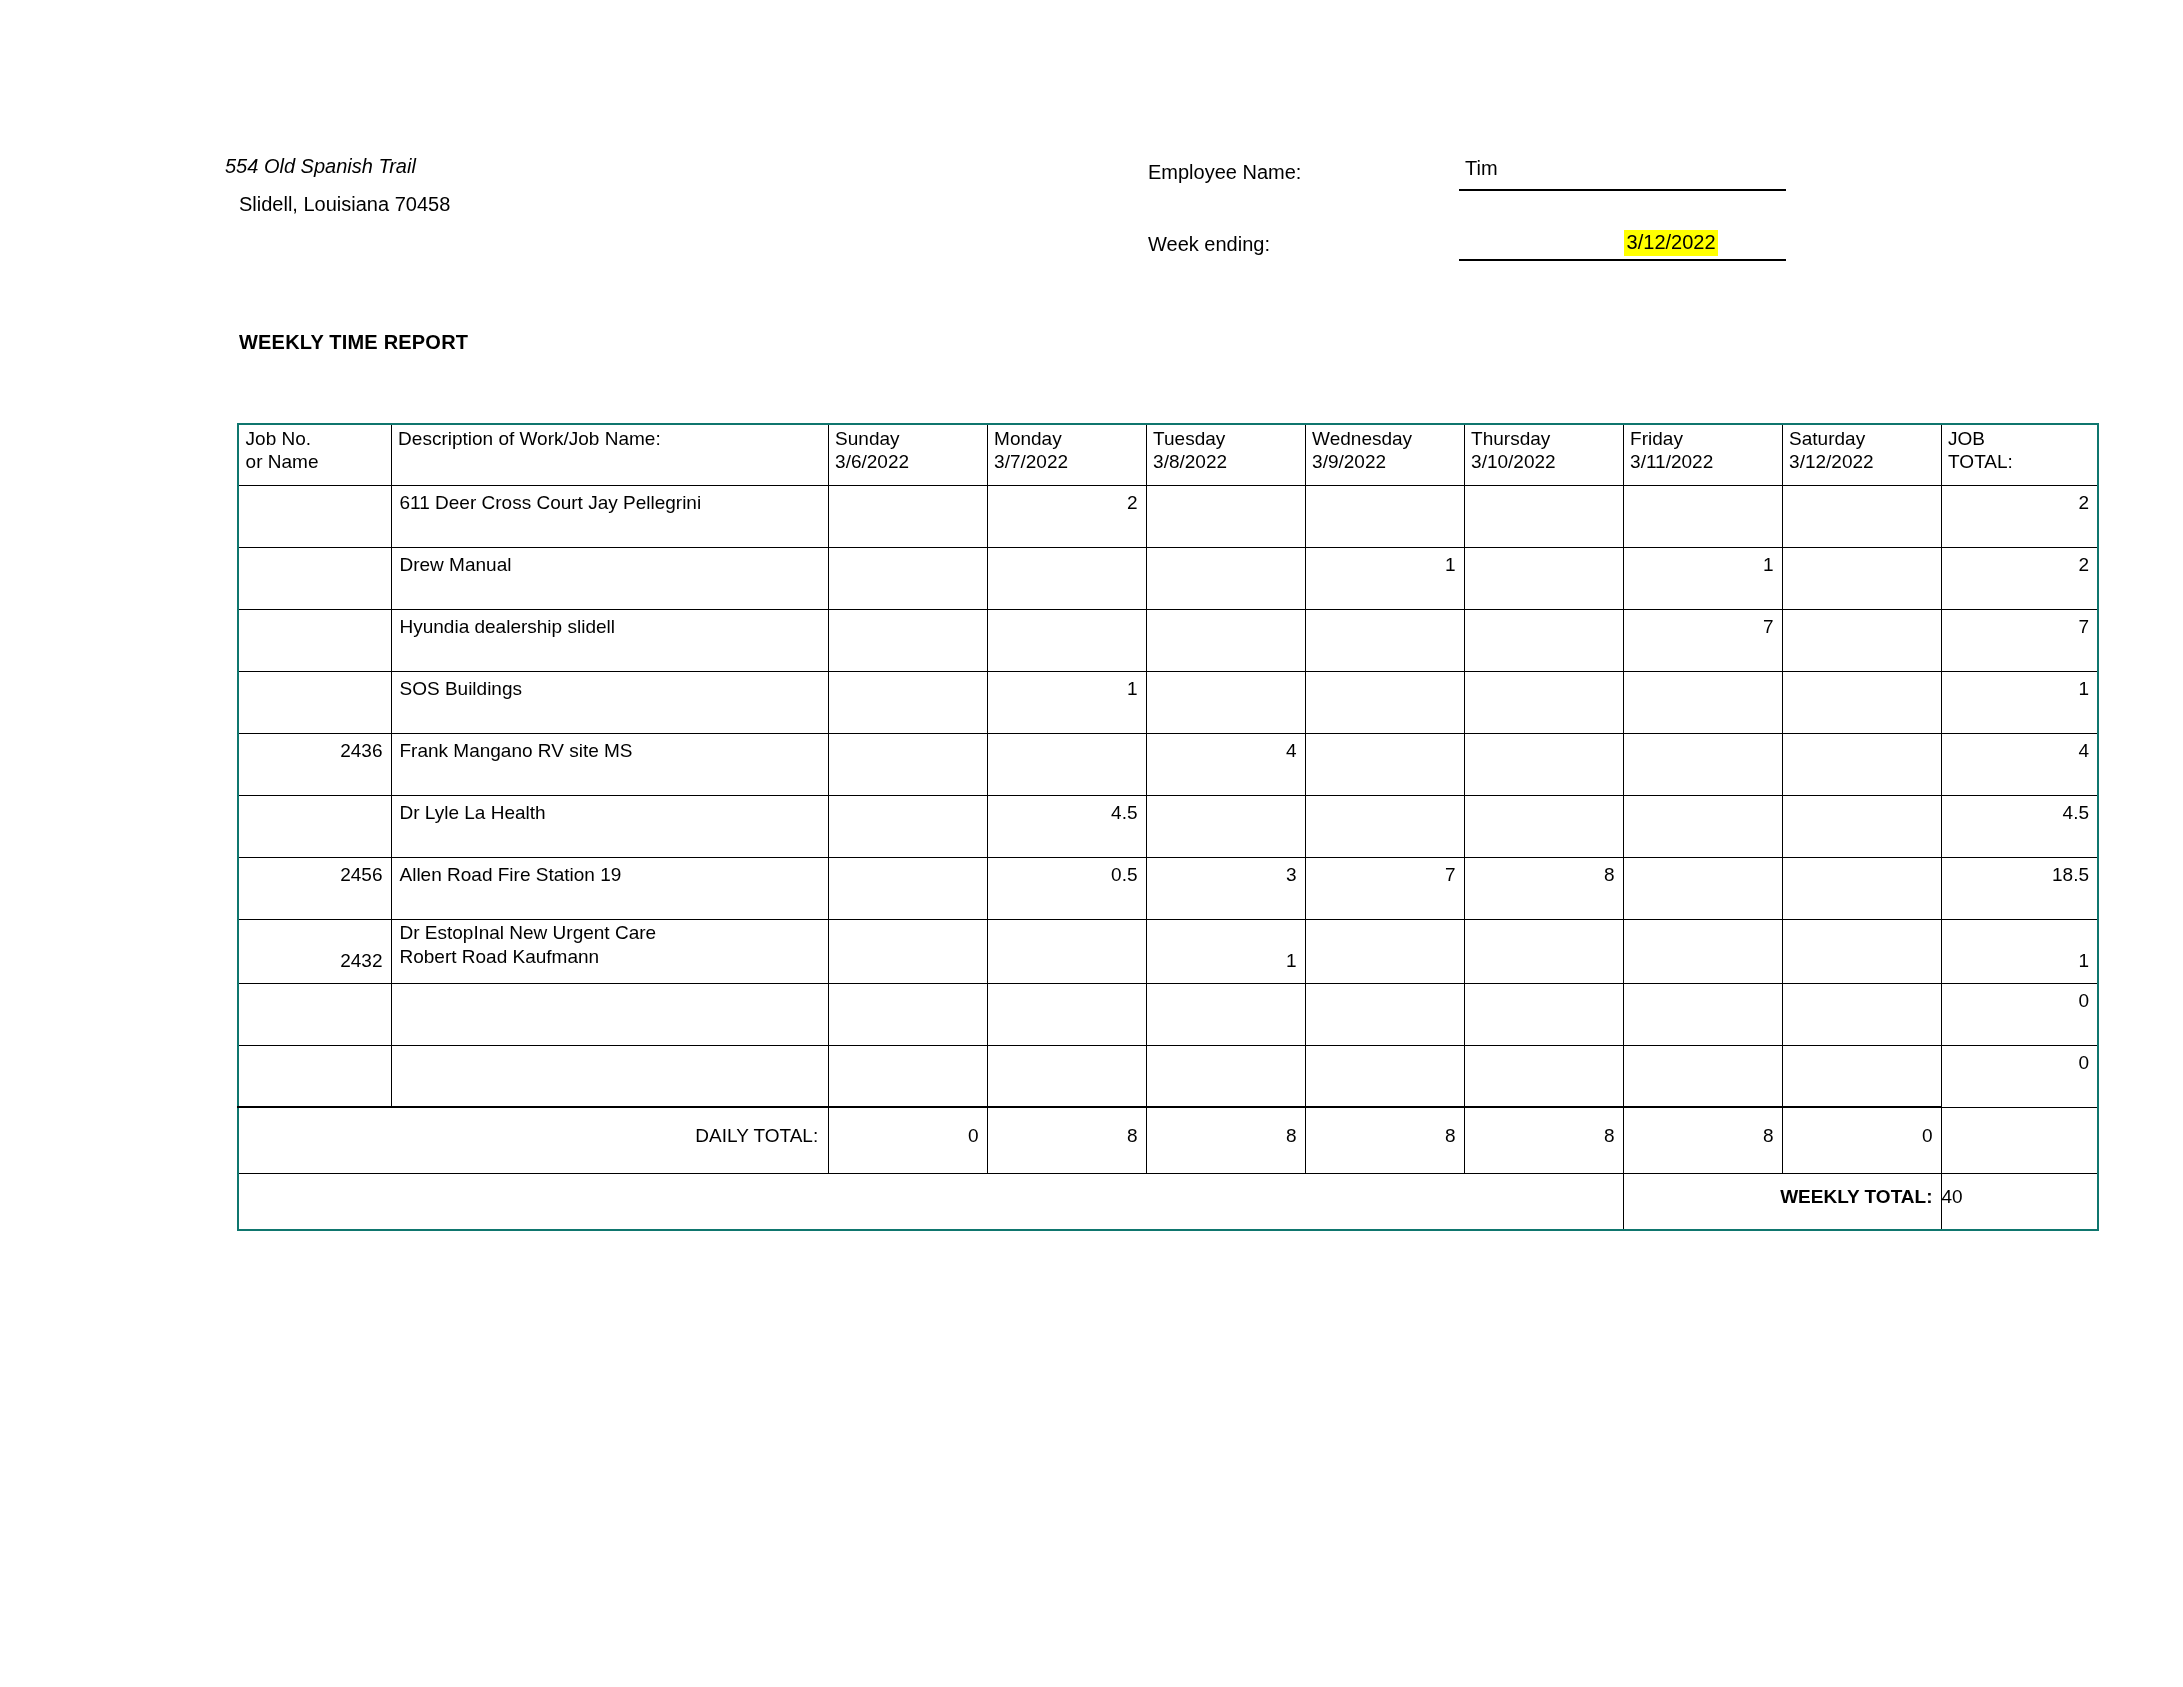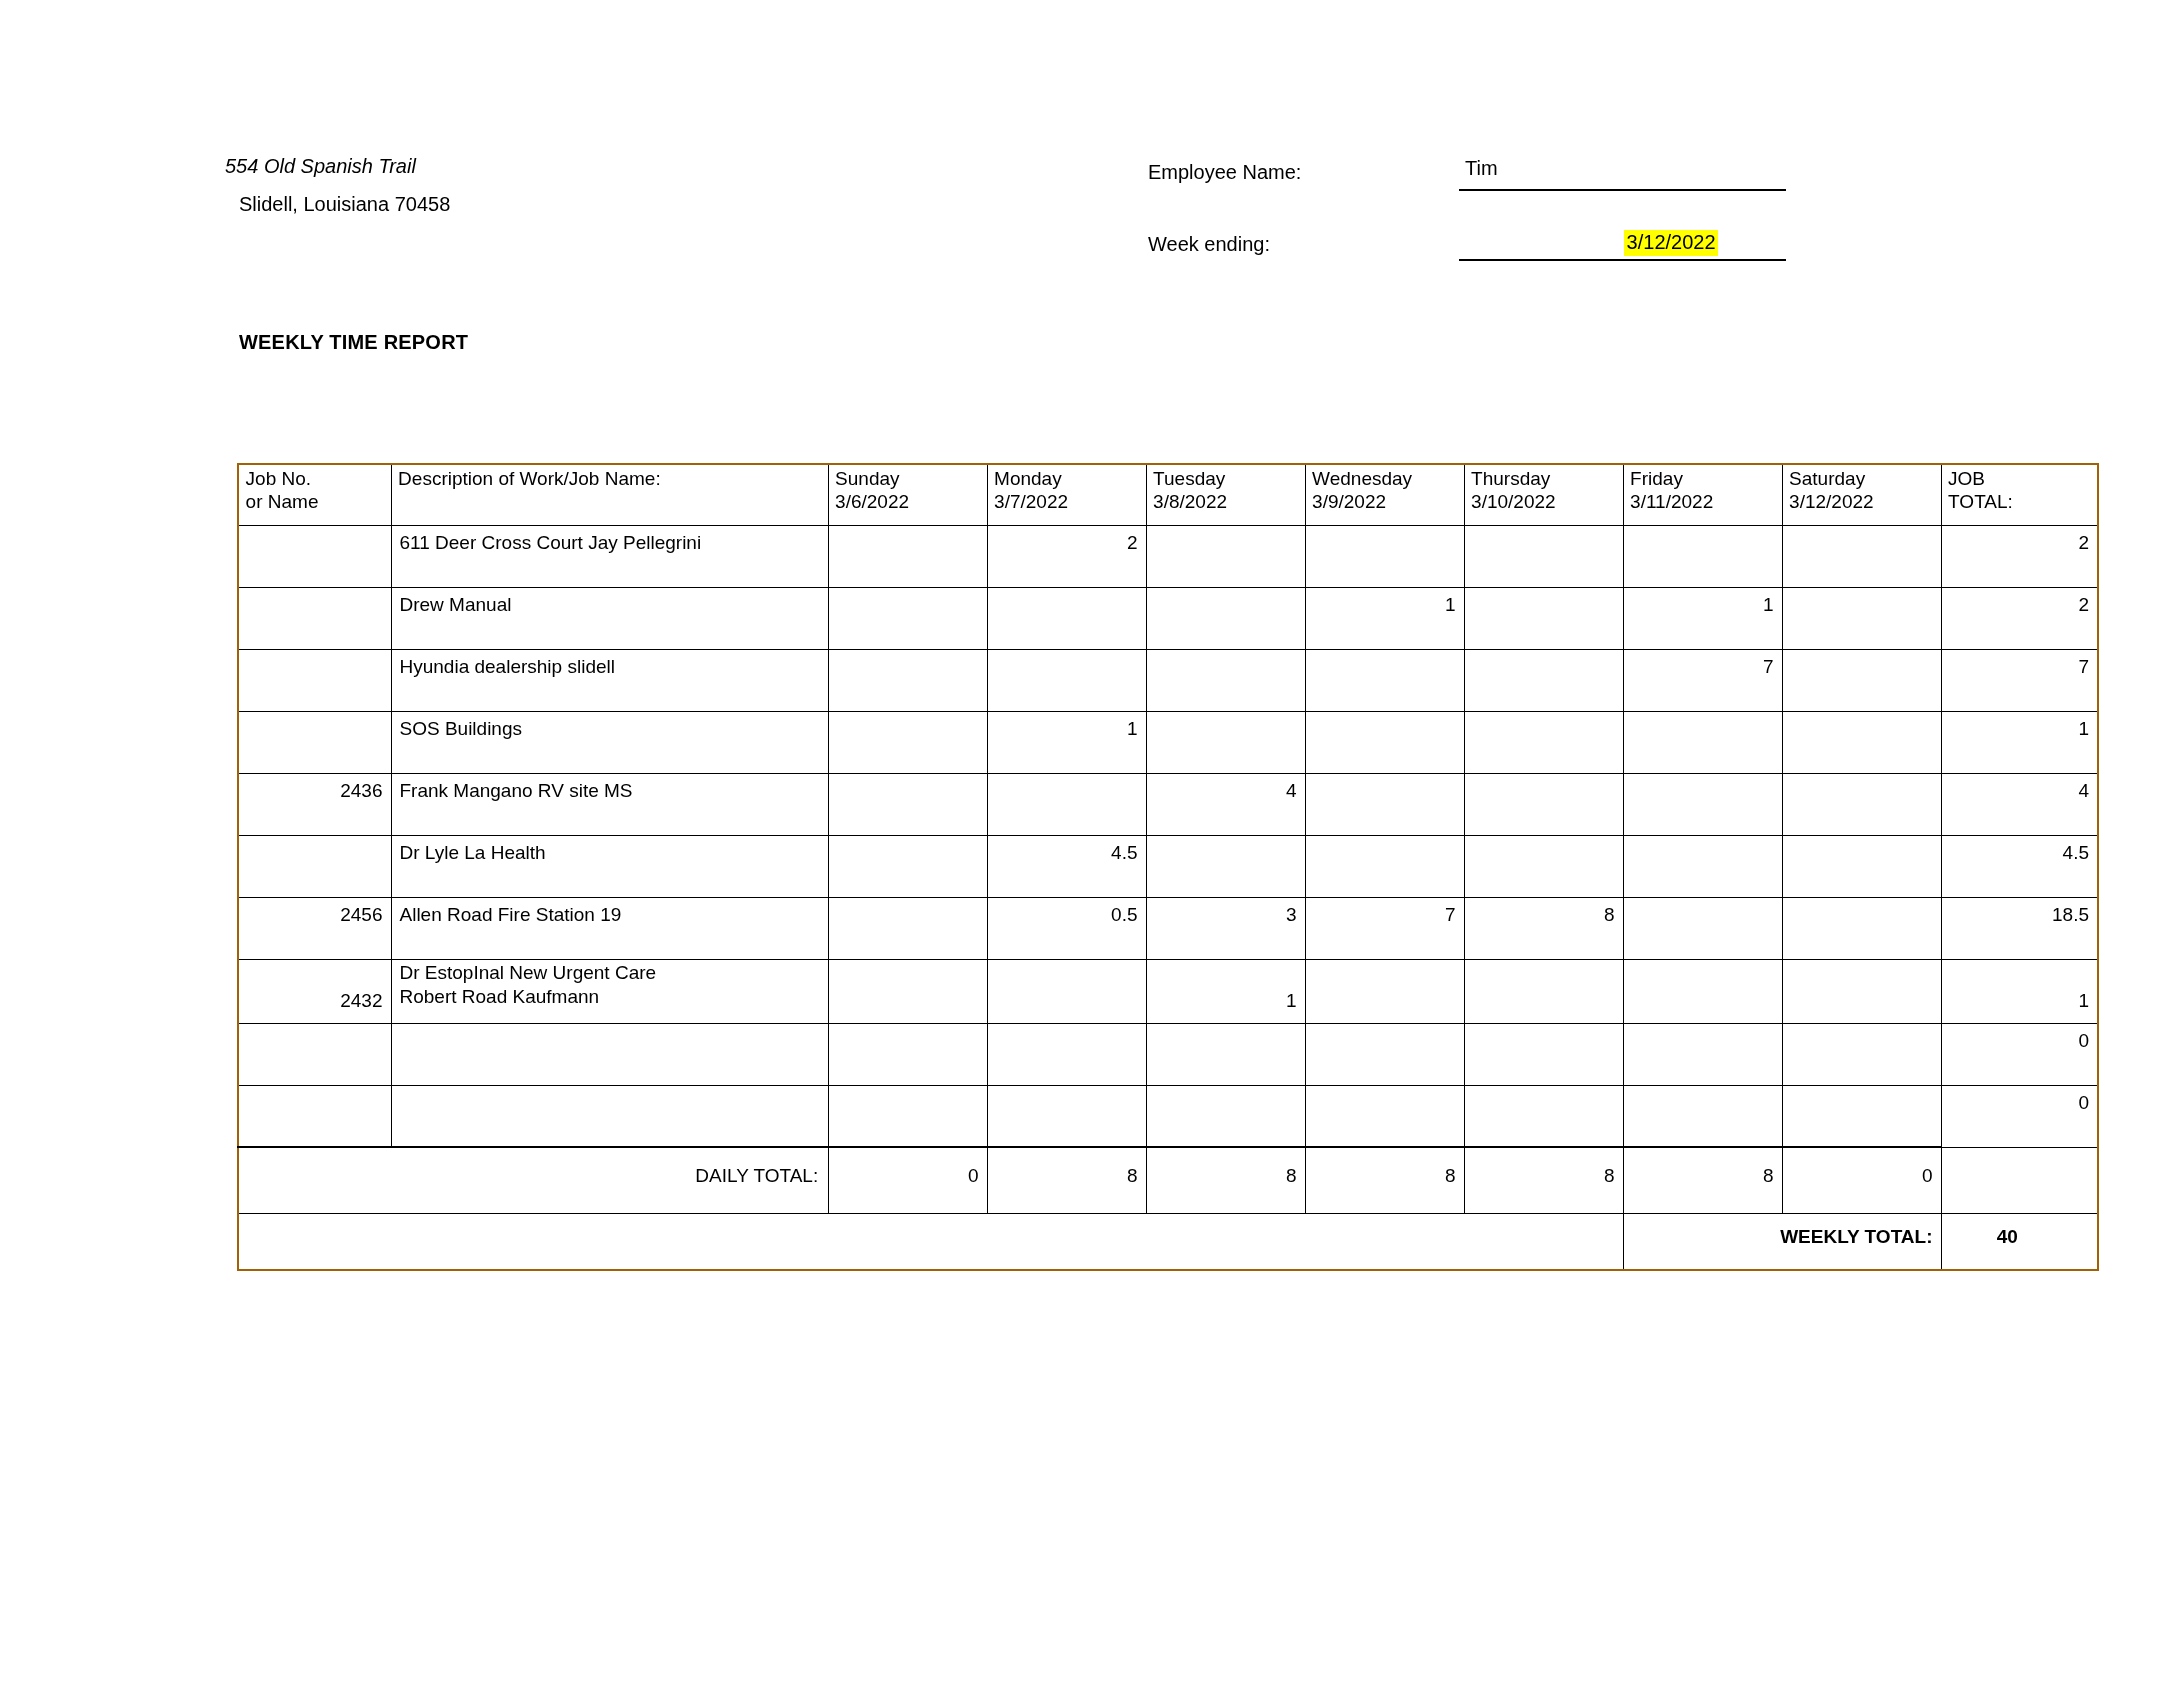--- a/index.html
+++ b/index.html
@@ -199,29 +199,28 @@
   }
   .weekly-label {
     display: block;
     text-align: right;
     font-weight: bold;
     padding: 12px 8px 0 0;
     white-space: nowrap;
   }
   .weekly-num {
     display: block;
-    text-align: center;
+    text-align: left;
     padding: 12px 24px 0 0;
     white-space: nowrap;
-    font-weight: bold;
   }
   .blank-cell { border: none !important; }
 
   
-  .grid { border: 2px solid #a16207; margin-top: 40px; }
+  .grid { border: 2px solid #0f766e; }
 </style>
 </head>
 <body>
 
 <div class="page">
 
   <div class="addr1">554 Old Spanish Trail</div>
   <div class="addr2">Slidell, Louisiana  70458</div>
   <div class="report-title">WEEKLY TIME REPORT</div>
 

